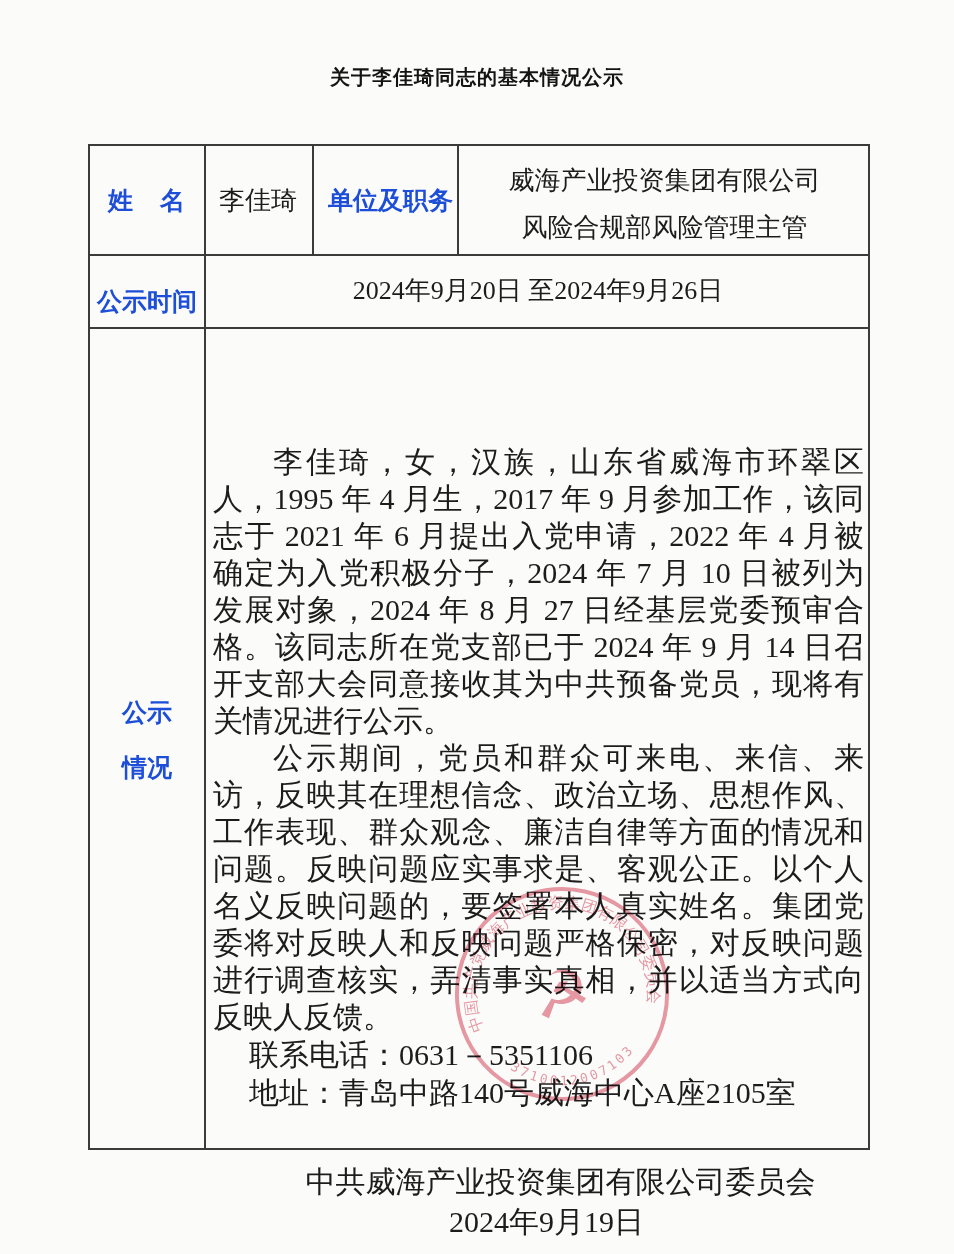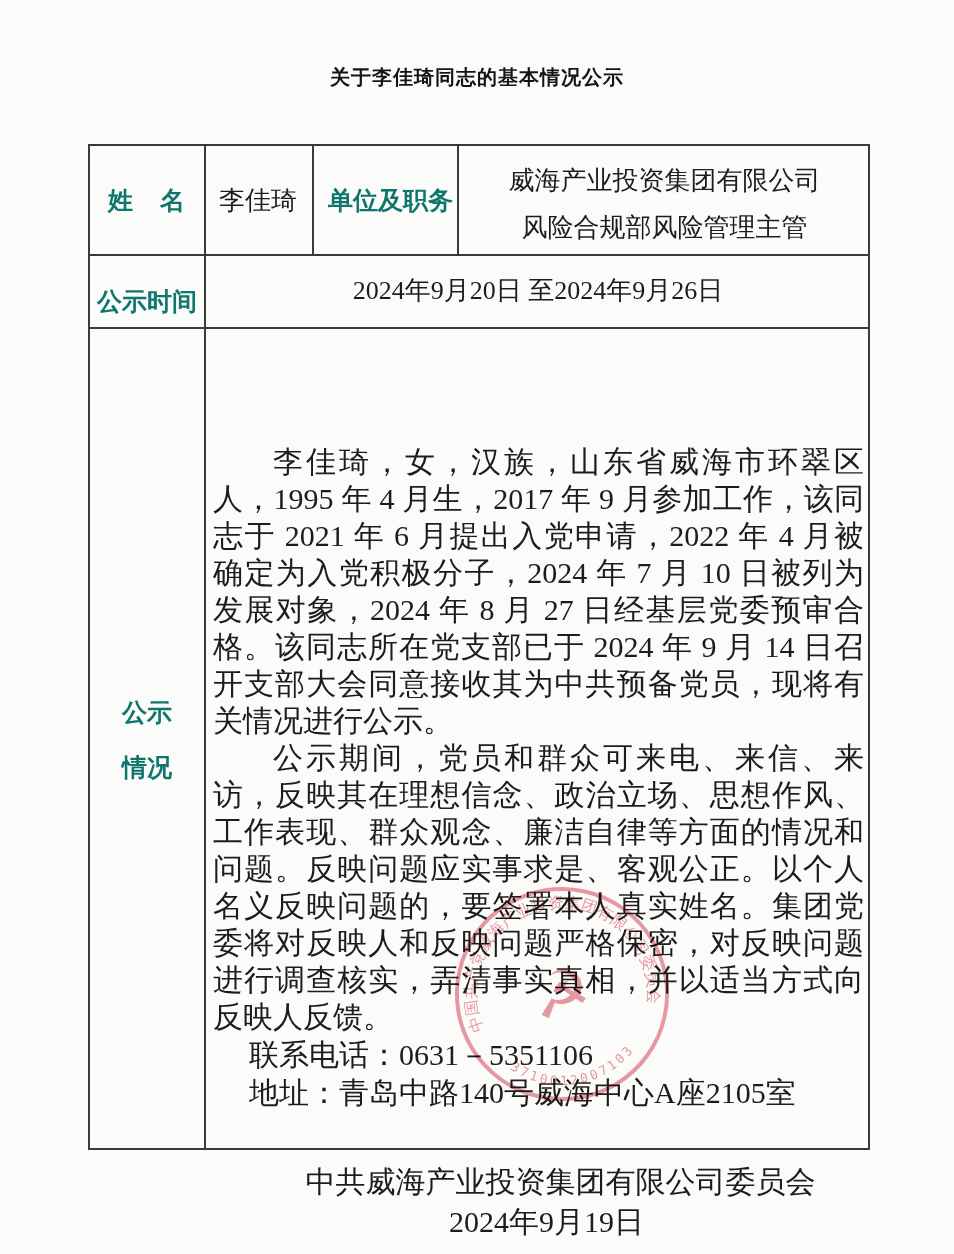--- a/index.html
+++ b/index.html
@@ -17,21 +17,21 @@
   .doc-table{
     position:absolute;left:88px;top:144px;width:782px;height:1006px;
     border:2px solid #3b3b3b;box-sizing:border-box;
   }
   .vline,.hline{position:absolute;background:#3b3b3b;}
   .vline{width:1.5px;}
   .hline{height:1.5px;left:0;width:100%;}
   .cell{position:absolute;box-sizing:border-box;display:flex;align-items:center;justify-content:center;}
   .label-cell{
     font-family:"Liberation Sans","DejaVu Sans",sans-serif;
-    font-weight:bold;font-size:25px;color:#0f766e;letter-spacing:1px;
+    font-weight:bold;font-size:25px;color:#1d4ed8;letter-spacing:1px;
   }
   .serif-val{font-size:26px;color:#1c1c1c;}
   .unit-cell{flex-direction:column;justify-content:space-evenly;padding:6px 4px;}
   .body-cell{
     display:block;padding:116px 8px 0 9px;
     font-size:30px;line-height:37px;color:#1c1c1c;
   }
   .para{margin:0;text-indent:2em;text-align:justify;}
   .contact-line{margin:1px 0 0 36px;}
   .sig-block{margin-top:52px;text-align:center;transform:translateX(22px);}

